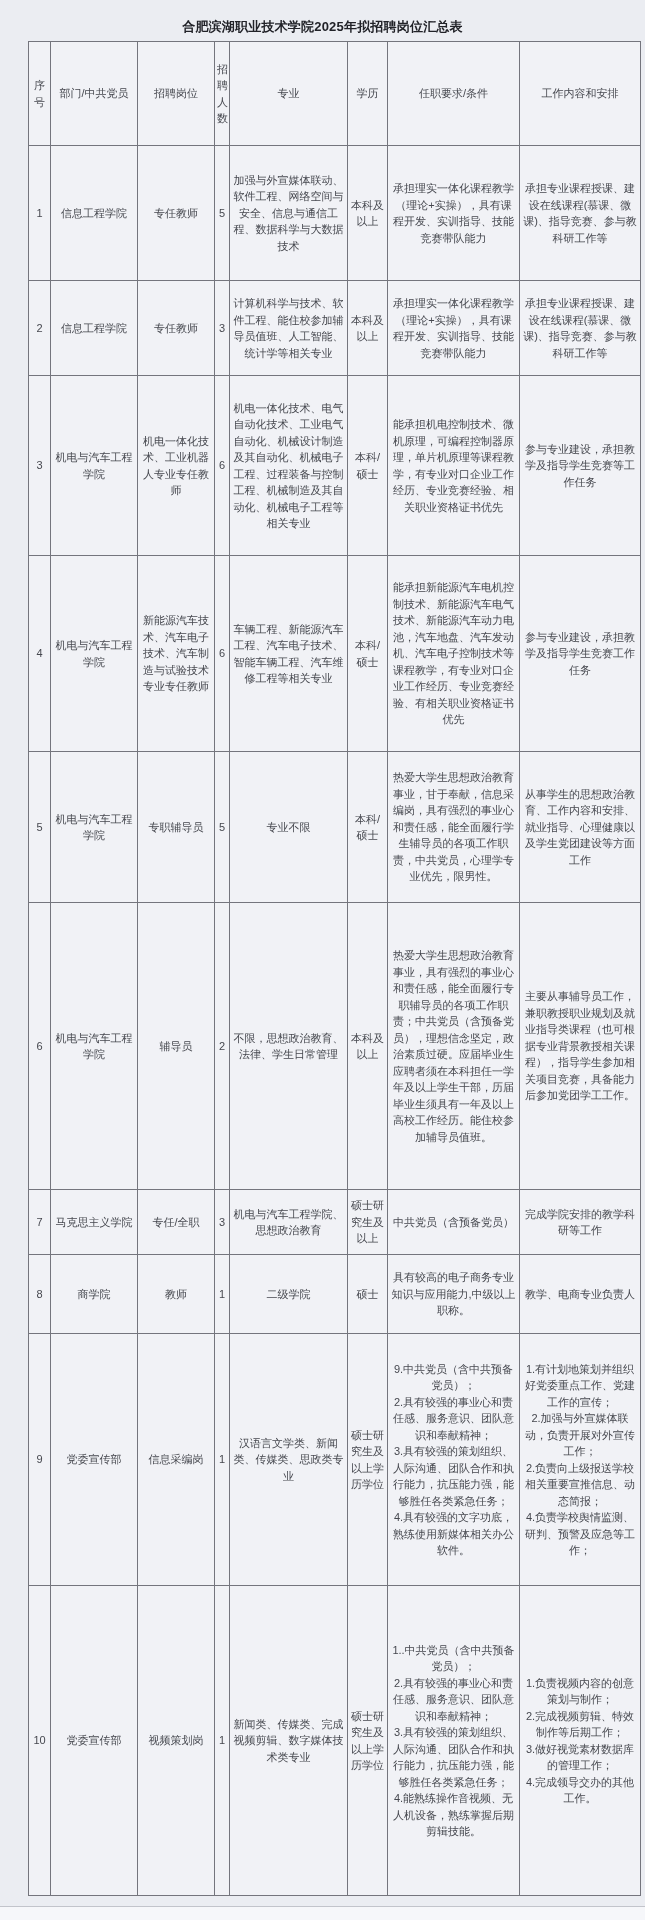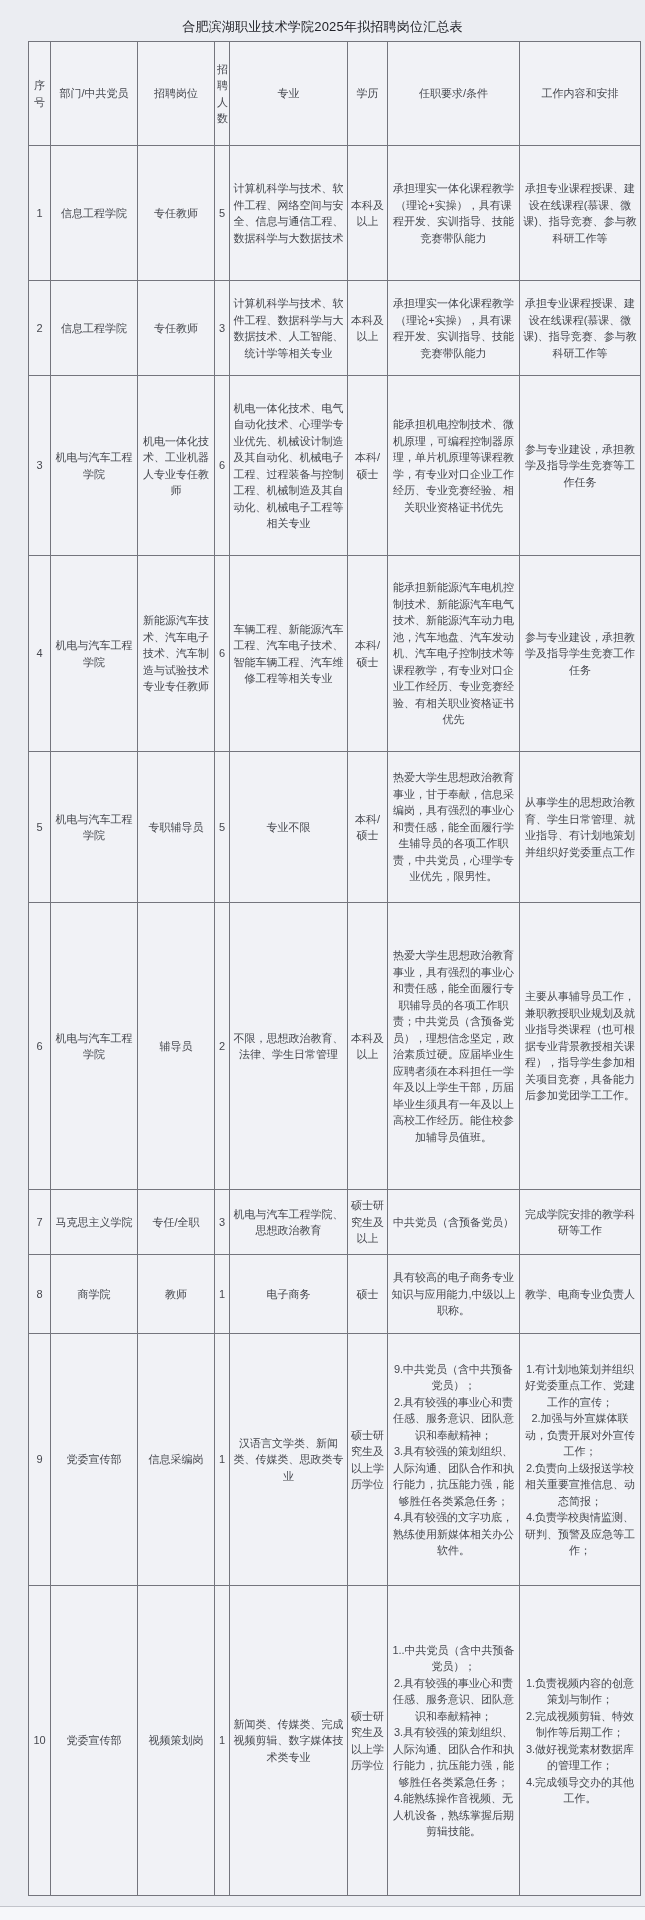--- a/index.html
+++ b/index.html
@@ -15,21 +15,21 @@
     font-family: "Liberation Sans", sans-serif;
     color: #4a4c54;
   }
   .page-title {
     position: absolute;
     top: 18px;
     left: 0;
     width: 645px;
     text-align: center;
     font-size: 13px;
-    font-weight: normal;
+    font-weight: bold;
     color: #212228;
     letter-spacing: 0.2px;
   }
   table.recruitment {
     position: absolute;
     left: 28px;
     top: 41px;
     width: 612px;
     border-collapse: collapse;
     table-layout: fixed;
@@ -117,41 +117,41 @@
       <th>任职要求/条件</th>
       <th>工作内容和安排</th>
     </tr>
   </thead>
   <tbody>
     <tr>
       <td>1</td>
       <td>信息工程学院</td>
       <td>专任教师</td>
       <td class="cell-cnt">5</td>
-      <td>计算机科学与技术、软件工程、网络空间与安全、信息与通信工程、数据科学与大数据技术</td>
+      <td>加强与外宣媒体联动、软件工程、网络空间与安全、信息与通信工程、数据科学与大数据技术</td>
       <td>本科及以上</td>
       <td>承担理实一体化课程教学（理论+实操），具有课程开发、实训指导、技能竞赛带队能力</td>
       <td>承担专业课程授课、建设在线课程(慕课、微课)、指导竞赛、参与教科研工作等</td>
     </tr>
     <tr>
       <td>2</td>
       <td>信息工程学院</td>
       <td>专任教师</td>
       <td class="cell-cnt">3</td>
-      <td>计算机科学与技术、软件工程、数据科学与大数据技术、人工智能、统计学等相关专业</td>
+      <td>计算机科学与技术、软件工程、能住校参加辅导员值班、人工智能、统计学等相关专业</td>
       <td>本科及以上</td>
       <td>承担理实一体化课程教学（理论+实操），具有课程开发、实训指导、技能竞赛带队能力</td>
       <td>承担专业课程授课、建设在线课程(慕课、微课)、指导竞赛、参与教科研工作等</td>
     </tr>
     <tr>
       <td>3</td>
       <td>机电与汽车工程学院</td>
       <td>机电一体化技术、工业机器人专业专任教师</td>
       <td class="cell-cnt">6</td>
-      <td>机电一体化技术、电气自动化技术、心理学专业优先、机械设计制造及其自动化、机械电子工程、过程装备与控制工程、机械制造及其自动化、机械电子工程等相关专业</td>
+      <td>机电一体化技术、电气自动化技术、工业电气自动化、机械设计制造及其自动化、机械电子工程、过程装备与控制工程、机械制造及其自动化、机械电子工程等相关专业</td>
       <td>本科/硕士</td>
       <td>能承担机电控制技术、微机原理，可编程控制器原理，单片机原理等课程教学，有专业对口企业工作经历、专业竞赛经验、相关职业资格证书优先</td>
       <td>参与专业建设，承担教学及指导学生竞赛等工作任务</td>
     </tr>
     <tr>
       <td>4</td>
       <td>机电与汽车工程学院</td>
       <td>新能源汽车技术、汽车电子技术、汽车制造与试验技术专业专任教师</td>
       <td class="cell-cnt">6</td>
       <td>车辆工程、新能源汽车工程、汽车电子技术、智能车辆工程、汽车维修工程等相关专业</td>
@@ -160,21 +160,21 @@
       <td>参与专业建设，承担教学及指导学生竞赛工作任务</td>
     </tr>
     <tr>
       <td>5</td>
       <td>机电与汽车工程学院</td>
       <td>专职辅导员</td>
       <td class="cell-cnt">5</td>
       <td>专业不限</td>
       <td>本科/硕士</td>
       <td>热爱大学生思想政治教育事业，甘于奉献，信息采编岗，具有强烈的事业心和责任感，能全面履行学生辅导员的各项工作职责，中共党员，心理学专业优先，限男性。</td>
-      <td>从事学生的思想政治教育、学生日常管理、就业指导、有计划地策划并组织好党委重点工作</td>
+      <td>从事学生的思想政治教育、工作内容和安排、就业指导、心理健康以及学生党团建设等方面工作</td>
     </tr>
     <tr>
       <td>6</td>
       <td>机电与汽车工程学院</td>
       <td>辅导员</td>
       <td class="cell-cnt">2</td>
       <td>不限，思想政治教育、法律、学生日常管理</td>
       <td>本科及以上</td>
       <td>热爱大学生思想政治教育事业，具有强烈的事业心和责任感，能全面履行专职辅导员的各项工作职责；中共党员（含预备党员），理想信念坚定，政治素质过硬。应届毕业生应聘者须在本科担任一学年及以上学生干部，历届毕业生须具有一年及以上高校工作经历。能住校参加辅导员值班。</td>
       <td>主要从事辅导员工作，兼职教授职业规划及就业指导类课程（也可根据专业背景教授相关课程），指导学生参加相关项目竞赛，具备能力后参加党团学工工作。</td>
@@ -187,21 +187,21 @@
       <td>机电与汽车工程学院、思想政治教育</td>
       <td>硕士研究生及以上</td>
       <td>中共党员（含预备党员）</td>
       <td>完成学院安排的教学科研等工作</td>
     </tr>
     <tr>
       <td>8</td>
       <td>商学院</td>
       <td>教师</td>
       <td class="cell-cnt">1</td>
-      <td>电子商务</td>
+      <td>二级学院</td>
       <td>硕士</td>
       <td>具有较高的电子商务专业知识与应用能力,中级以上职称。</td>
       <td>教学、电商专业负责人</td>
     </tr>
     <tr>
       <td>9</td>
       <td>党委宣传部</td>
       <td>信息采编岗</td>
       <td class="cell-cnt">1</td>
       <td>汉语言文学类、新闻类、传媒类、思政类专业</td>

